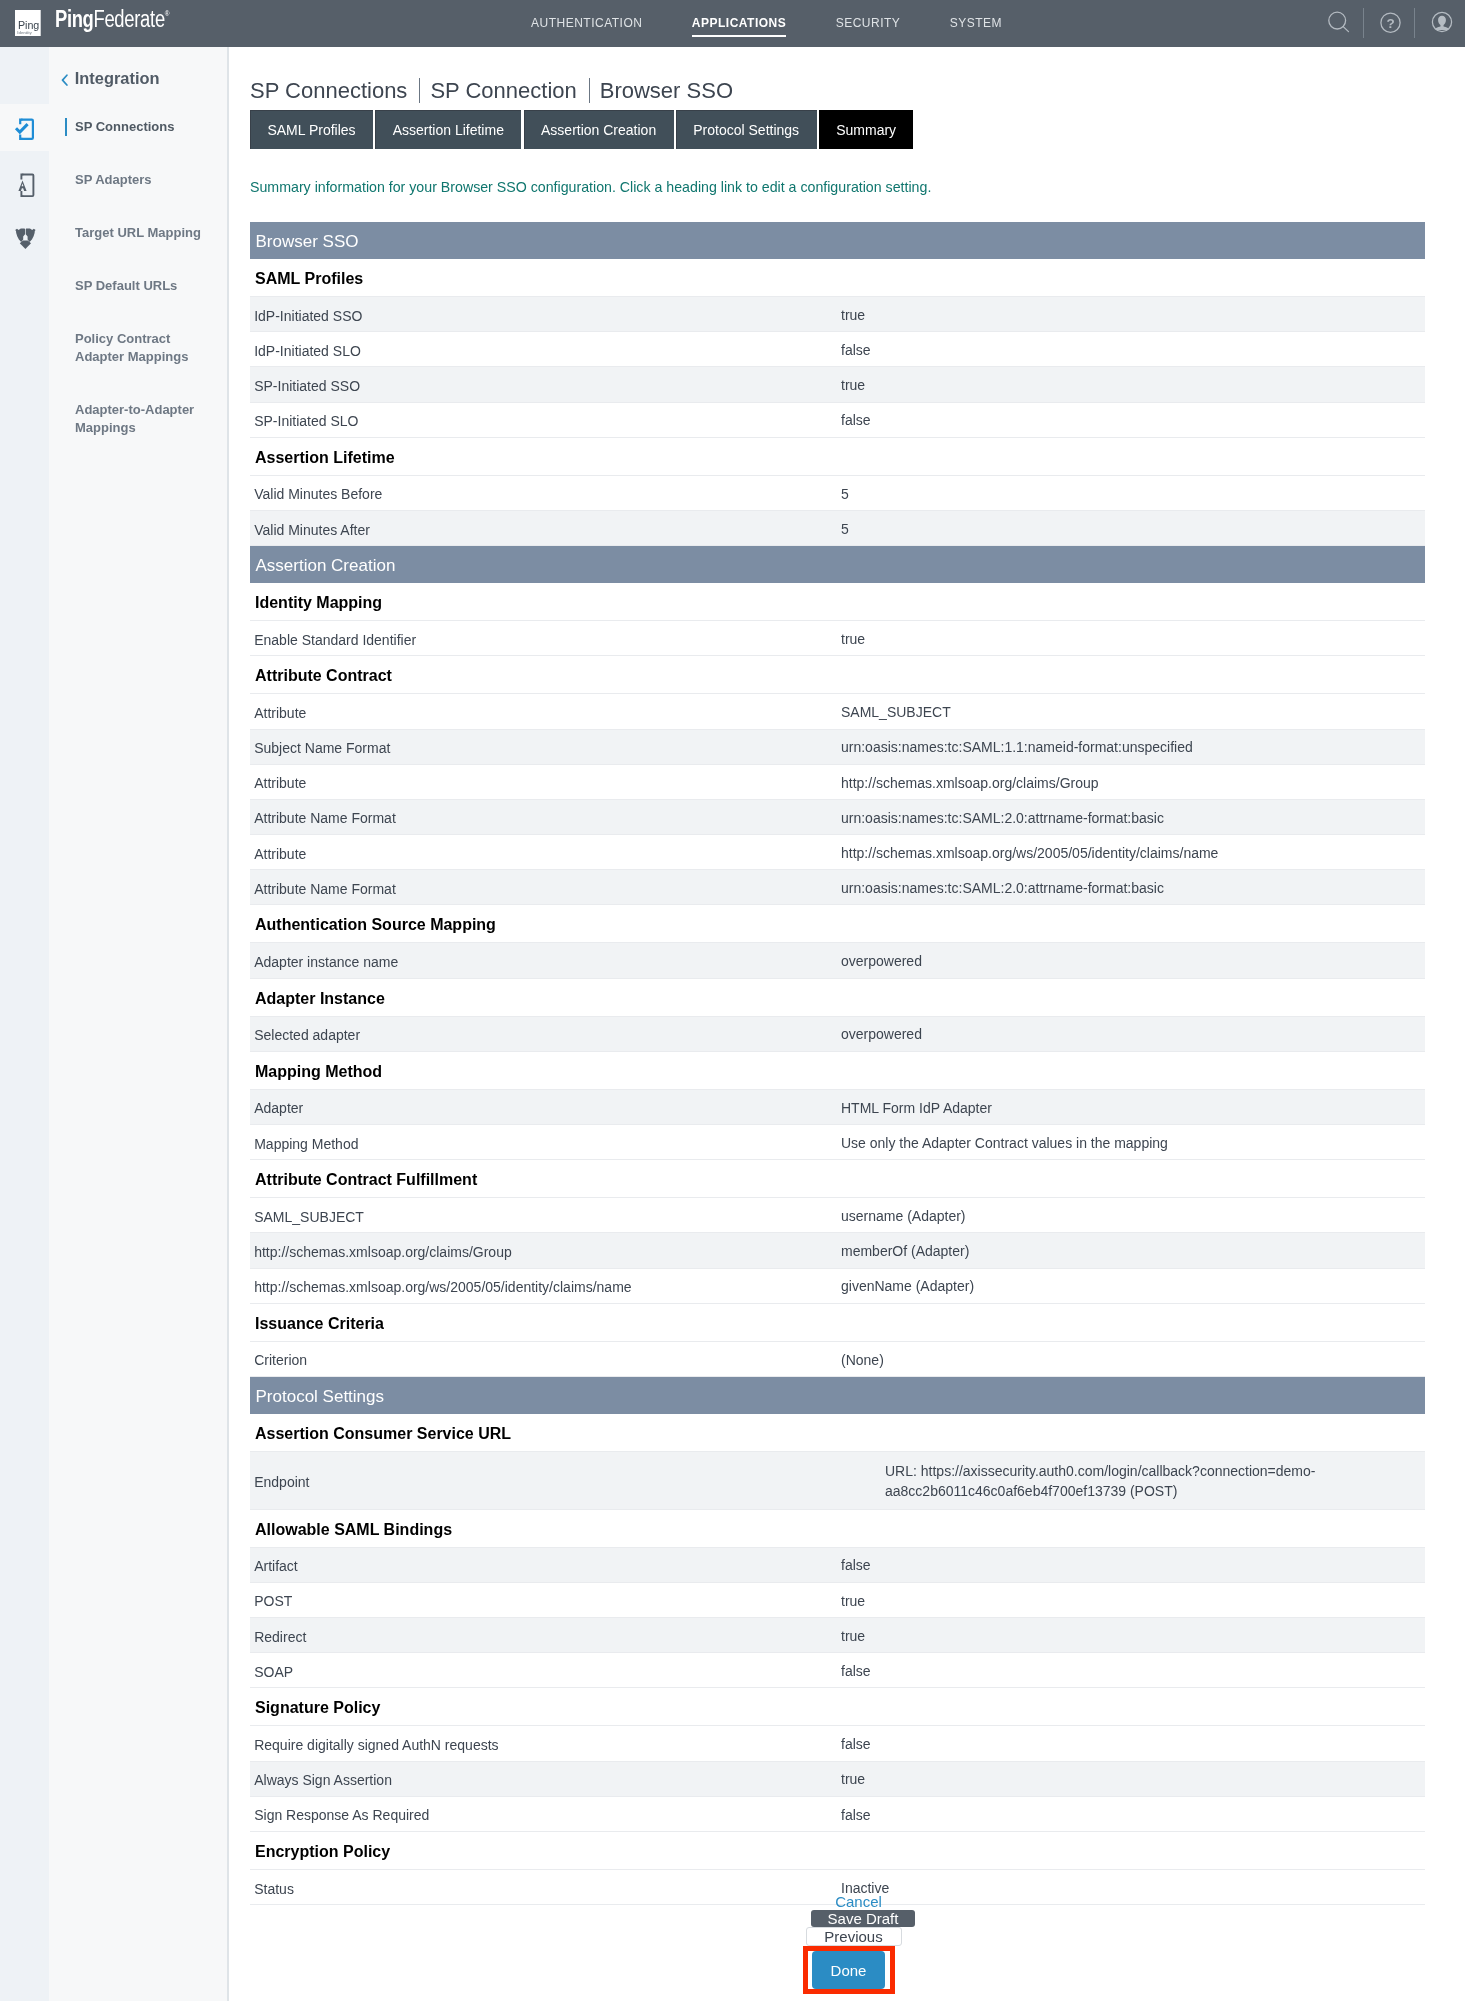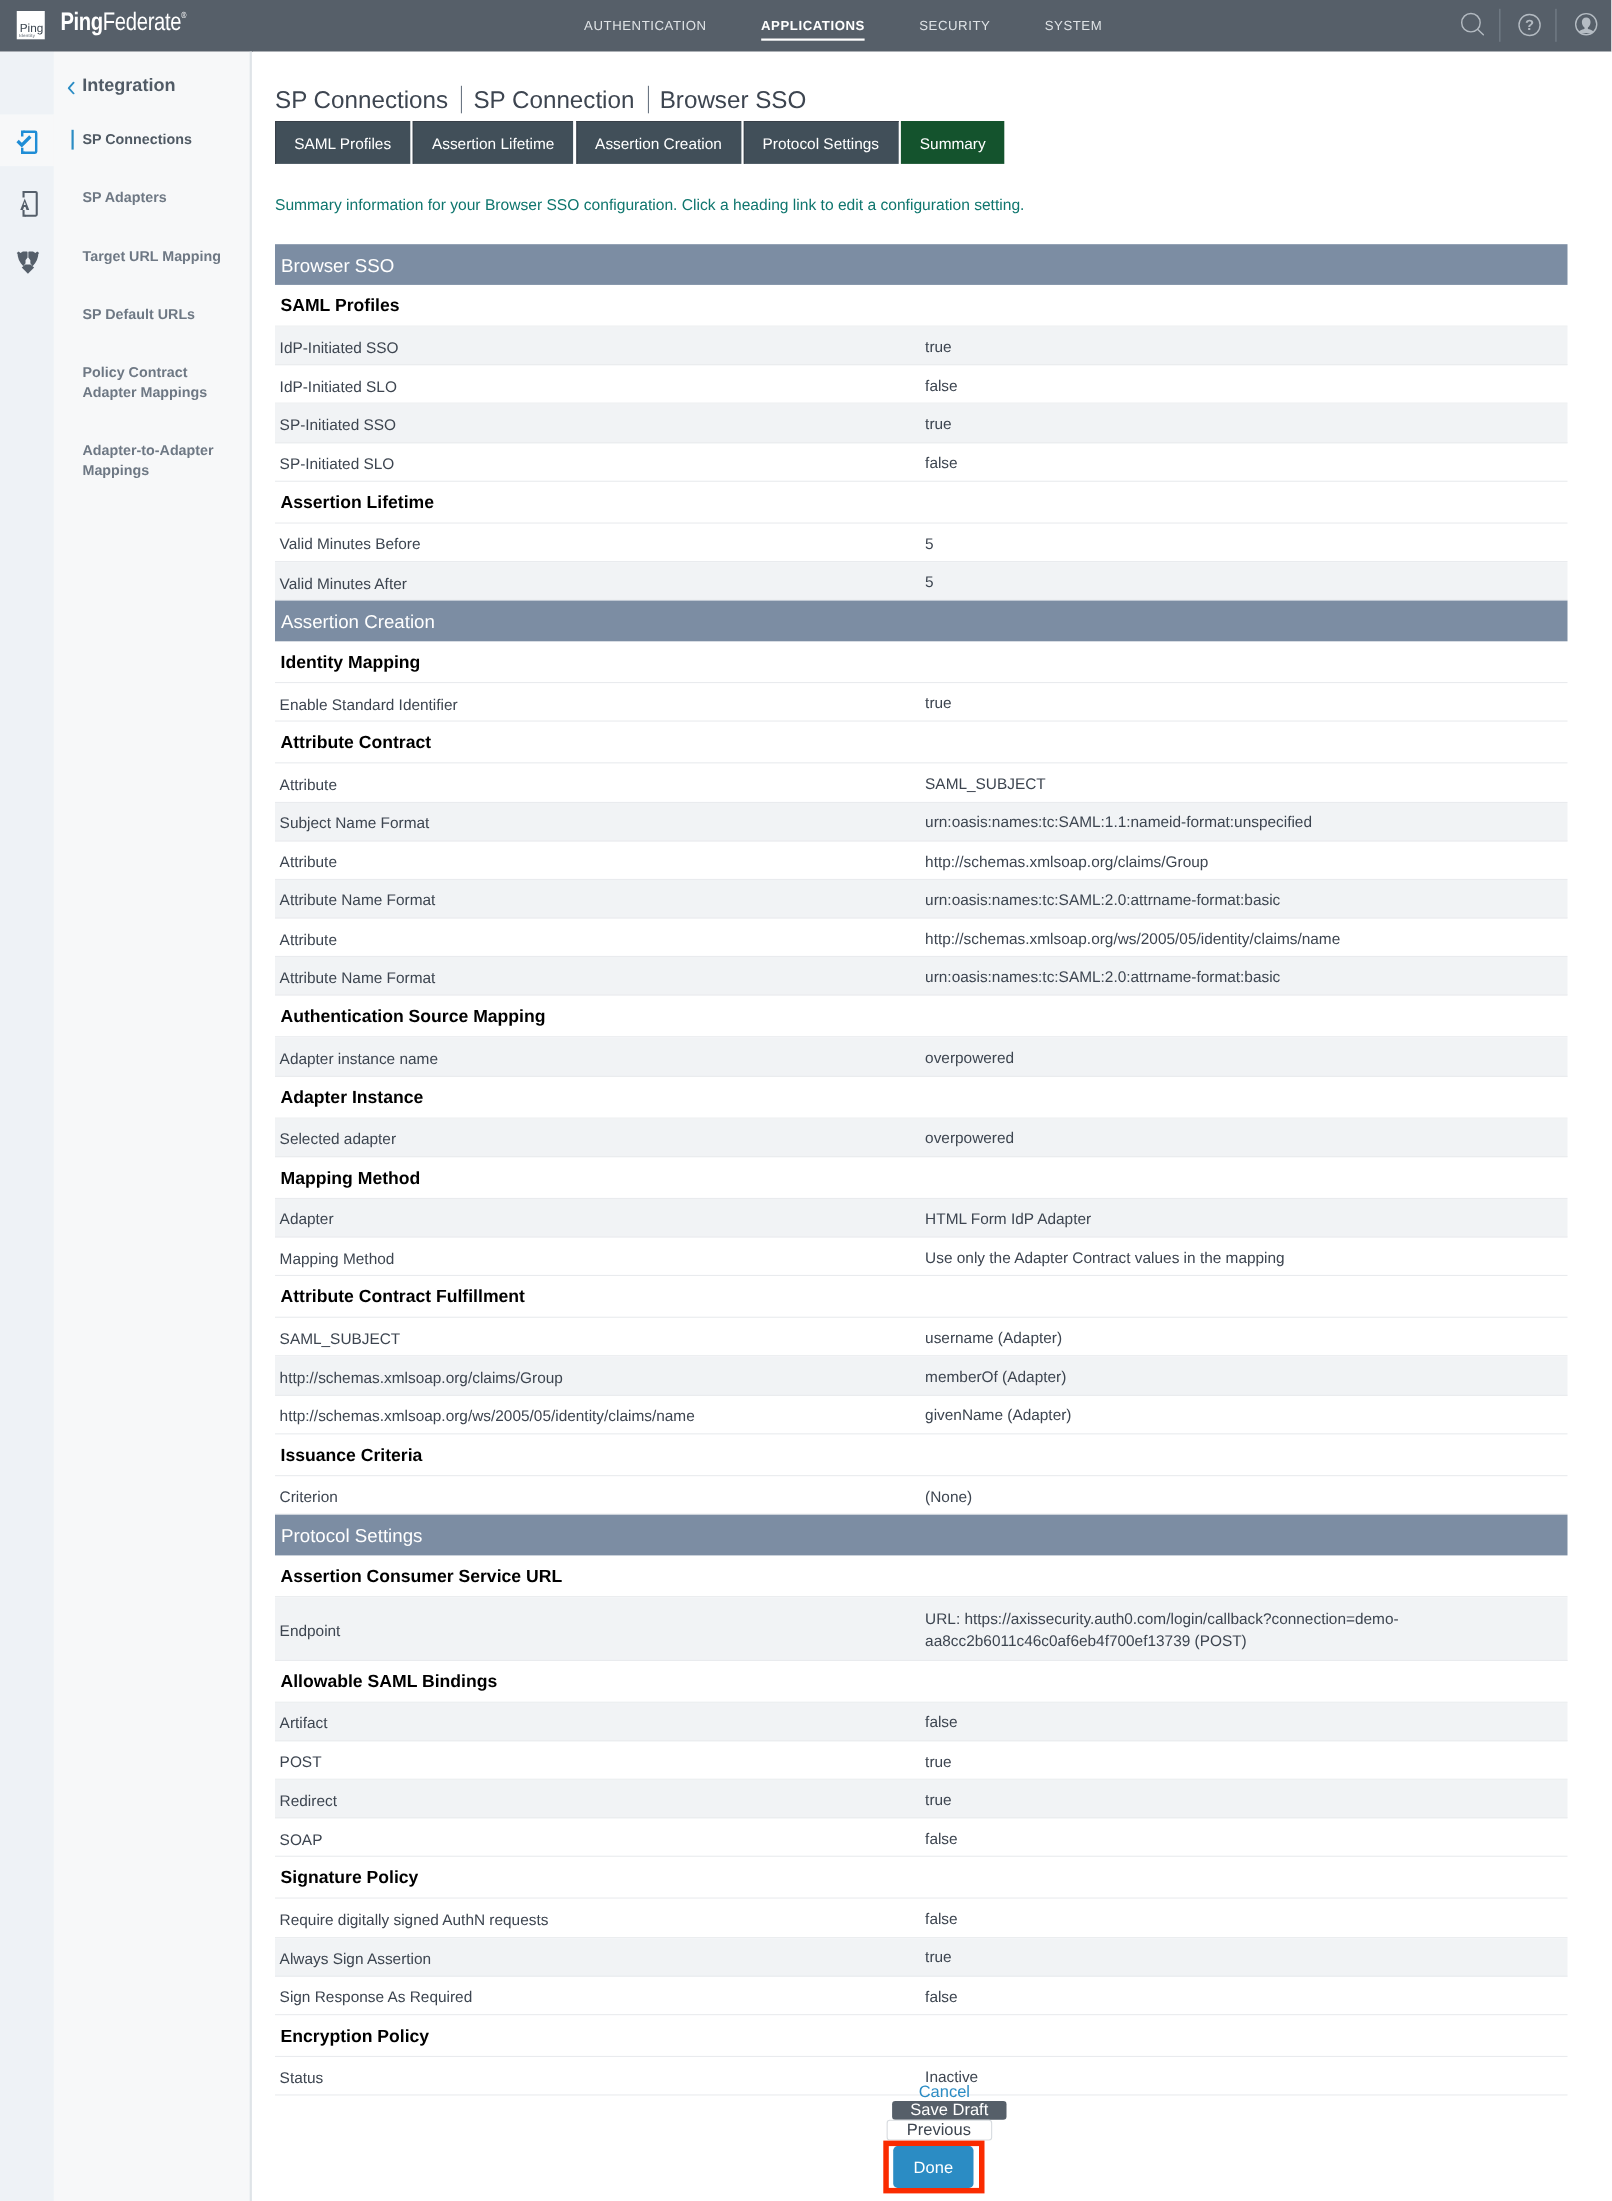--- a/index.html
+++ b/index.html
@@ -41,27 +41,27 @@
 .navitem.active .bar{position:absolute;left:16px;top:50%;transform:translateY(-50%);width:2px;height:18px;background:#2b8cc4;}
 .navitem.active .txt{color:#4f5963;}
 
 
 .main{position:absolute;left:230px;top:47px;width:1235px;height:1954px;background:#fff;}
 .crumbs{position:absolute;left:20px;top:33px;display:flex;align-items:baseline;font-size:22px;color:#3d4550;line-height:22px;}
 .crumbs .sep{width:23px;height:22px;position:relative;font-size:0;}
 .crumbs .sep:before{content:"";position:absolute;left:11.8px;top:-9.2px;width:1px;height:25.1px;background:#6b7683;}
 .tabs{position:absolute;left:20px;top:63px;display:flex;height:39px;}
 .tab{height:39px;padding:0 17.4px;display:flex;align-items:center;justify-content:center;background:#414f59;color:#fff;font-size:14px;white-space:nowrap;margin-right:2.3px;box-shadow:inset 1px 0 0 #384049, inset 0 1px 0 #384049;}
-.tab.active{background:#14532d;margin-right:0;box-shadow:none;}
+.tab.active{background:#000000;margin-right:0;box-shadow:none;}
 .desc{position:absolute;left:20px;top:132px;font-size:14.2px;color:#0f766e;line-height:17px;}
 .tablewrap{position:absolute;left:20px;top:175px;width:1175px;}
 .sechead{background:#7c8da3;color:#fff;font-size:17px;height:37px;line-height:22px;padding:9px 0 0 5.5px;}
 .grphead{font-size:16px;font-weight:700;color:#000;height:38px;line-height:20px;padding:10px 0 0 5px;border-bottom:1px solid #e9ebee;}
 .row{display:flex;min-height:35.2px;align-items:center;font-size:14px;color:#3d4550;border-bottom:1px solid #e9ebee;}
-.row.tall{min-height:57.7px;}
+.row.tall{min-height:57.7px;gap:44px;}
 .row.alt{background:#f1f3f5;}
 .row .k{width:591px;flex:0 0 591px;padding-left:4.2px;line-height:16px;padding-top:3px;}
 .row .v{flex:1;padding-right:0;line-height:19.5px;position:relative;top:1.5px;}
 
 .footer{position:absolute;left:20px;top:1846px;width:1191px;height:58px;display:flex;align-items:center;flex-direction:column;}
 .btn{border-radius:3px;display:flex;align-items:center;justify-content:center;font-size:15px;}
 .btn-link{color:#2b8cc4;height:37px;padding:0 0 0 26px;background:none;}
 .btn-dark{background:#565f69;color:#fff;height:37px;width:104px;margin-left:35px;}
 .btn-white{background:#fff;color:#3d4550;height:37px;width:96px;border:1px solid #d7dbdf;margin-left:16px;}
 .btn-blue{background:#2b8cc4;color:#fff;height:38px;width:73px;border-radius:4px;}

